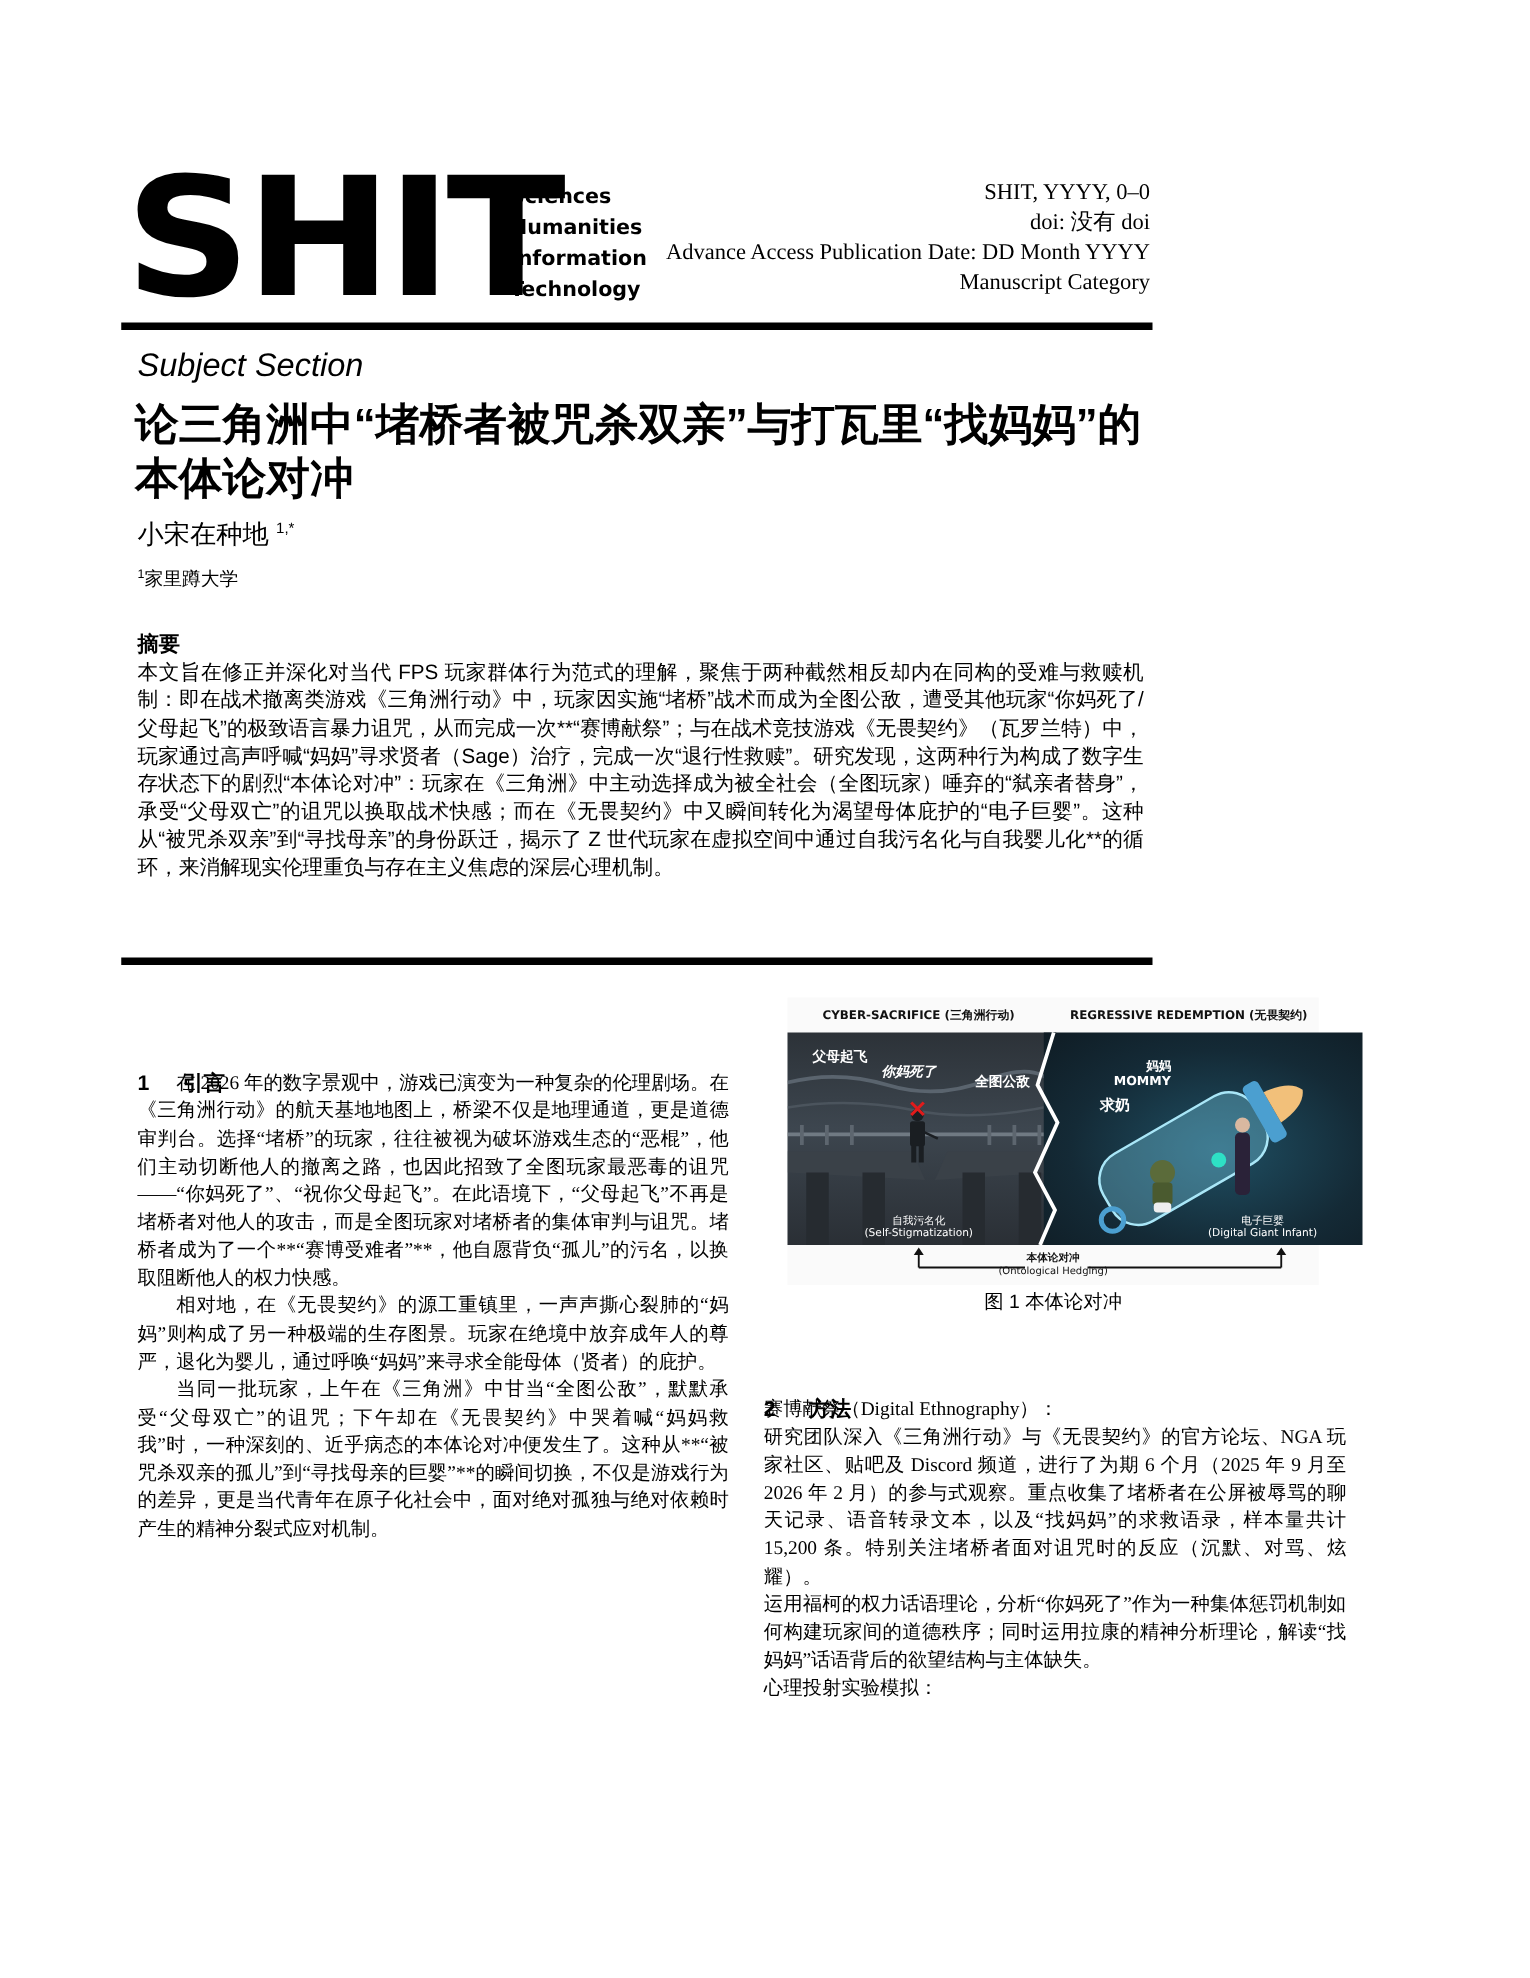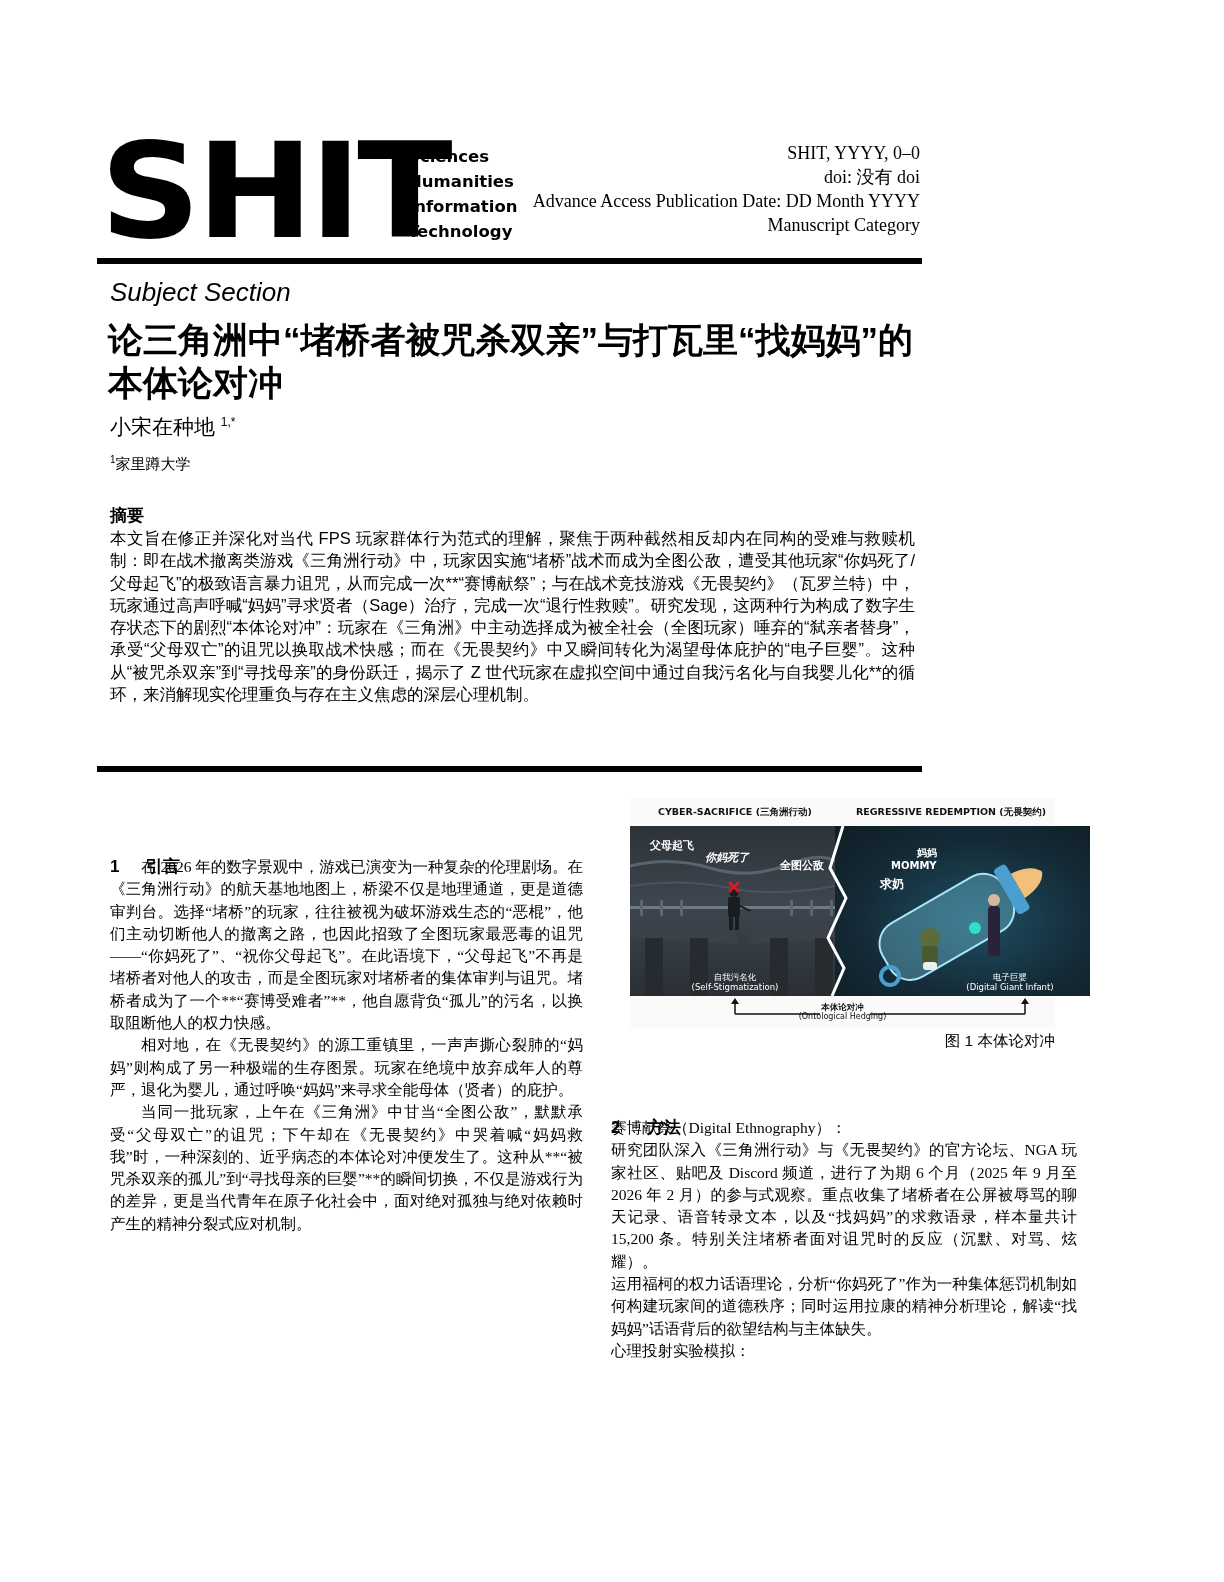--- a/index.html
+++ b/index.html
@@ -37,21 +37,21 @@
   
   .figure { left: 630px; top: 798px; width: 425px; height: 230px; background: #fafafa; }
   .fig-label { position: absolute; top: 8px; font-family: "DejaVu Sans", sans-serif; font-weight: bold; font-size: 9.5px; color: #111; white-space: nowrap; }
   .fig-panel { position: absolute; top: 28px; height: 170px; overflow: hidden; }
   .fig-panel.left { left: 0; width: 215px; background: linear-gradient(180deg, #2c3238 0%, #3d464f 45%, #2a2f35 100%); }
   .fig-panel.right { left: 205px; width: 255px; background: radial-gradient(ellipse at 55% 55%, #1f4f63 0%, #142a36 60%, #0f1c24 100%); }
   .fig-text { position: absolute; font-family: "DejaVu Sans", sans-serif; font-weight: bold; color: #fff; white-space: nowrap; }
   .caption-small { position: absolute; font-family: "DejaVu Sans", sans-serif; color: #fff; font-size: 8.5px; line-height: 10px; text-align: center; white-space: nowrap; }
   .fig-bottom { position: absolute; top: 200px; left: 0; width: 425px; height: 30px; }
   .fig-bottom .center { position: absolute; left: 0; right: 0; top: 4px; text-align: center; font-family: "DejaVu Sans", sans-serif; font-size: 8.5px; font-weight: bold; line-height: 10px; color: #111; }
-  .fig-caption { left: 630px; top: 1031px; width: 425px; text-align: right; font-family: "Liberation Sans", sans-serif; font-size: 15.5px; }
+  .fig-caption { left: 630px; top: 1031px; width: 425px; text-align: center; font-family: "Liberation Sans", sans-serif; font-size: 15.5px; }
 </style>
 </head>
 <body>
 
 <div class="abs logo">SHIT</div>
 <div class="abs logo-words">
   <div>Sciences</div>
   <div>Humanities</div>
   <div>Information</div>
   <div>Technology</div>

